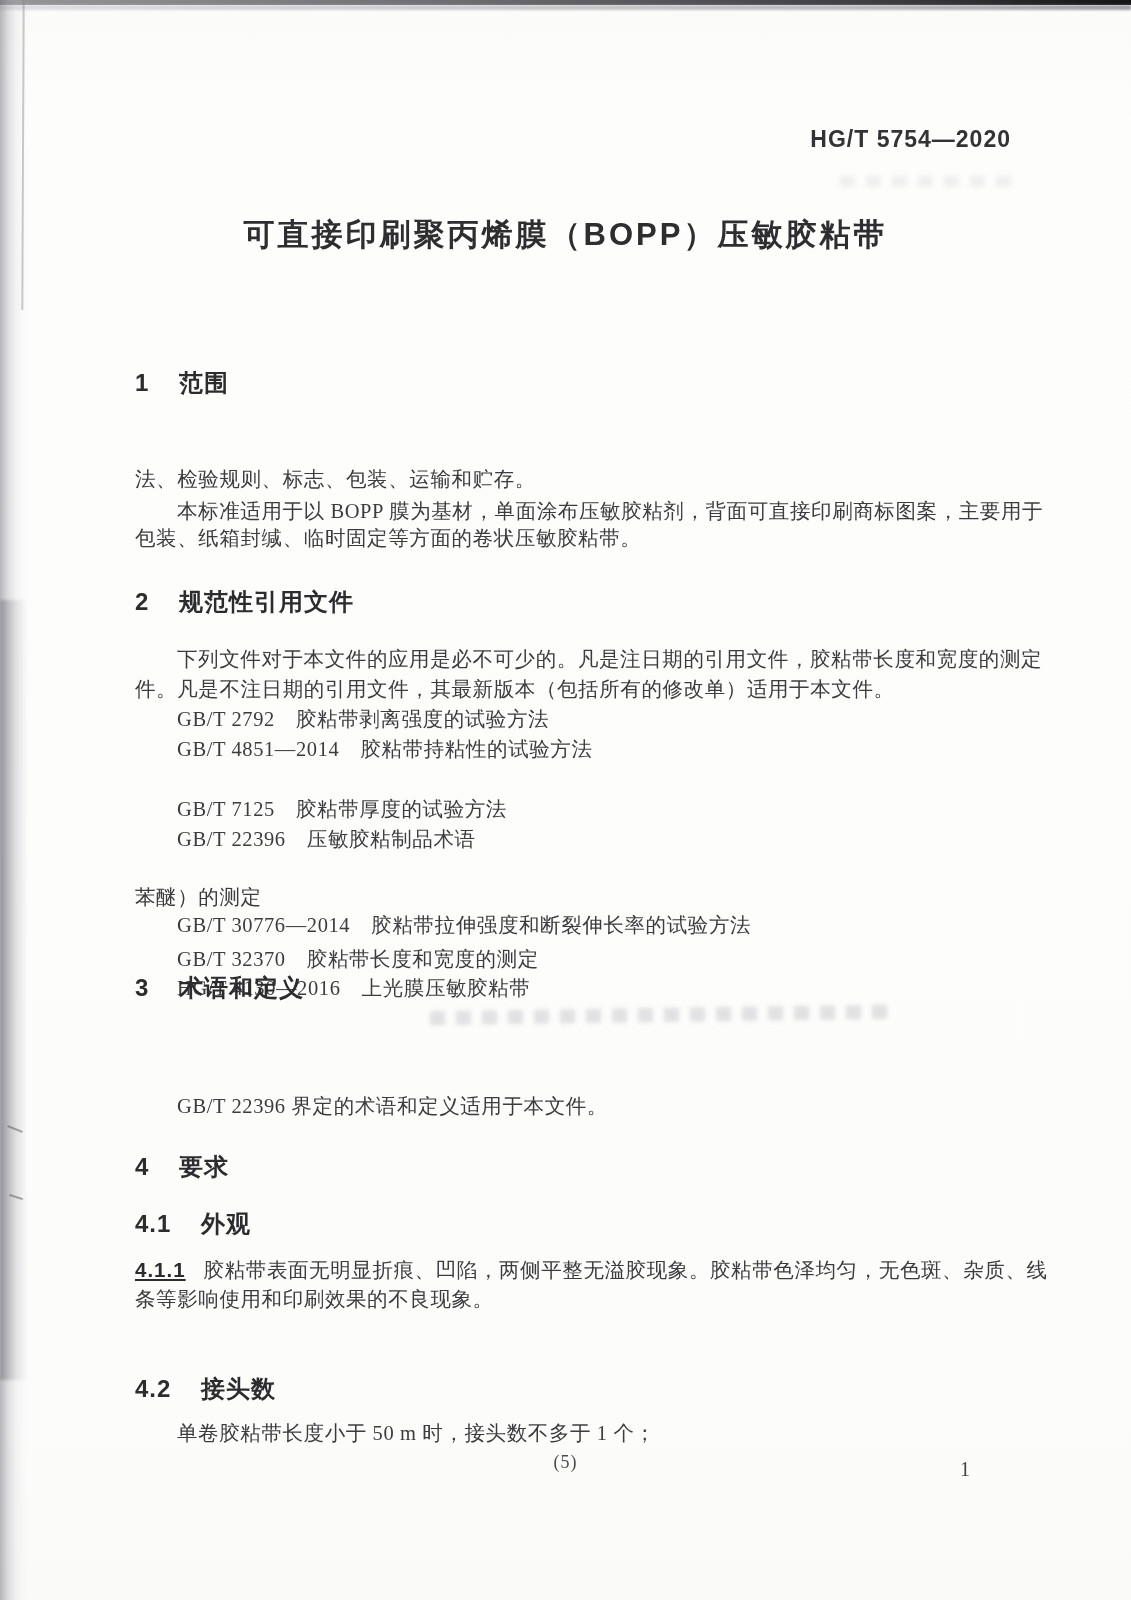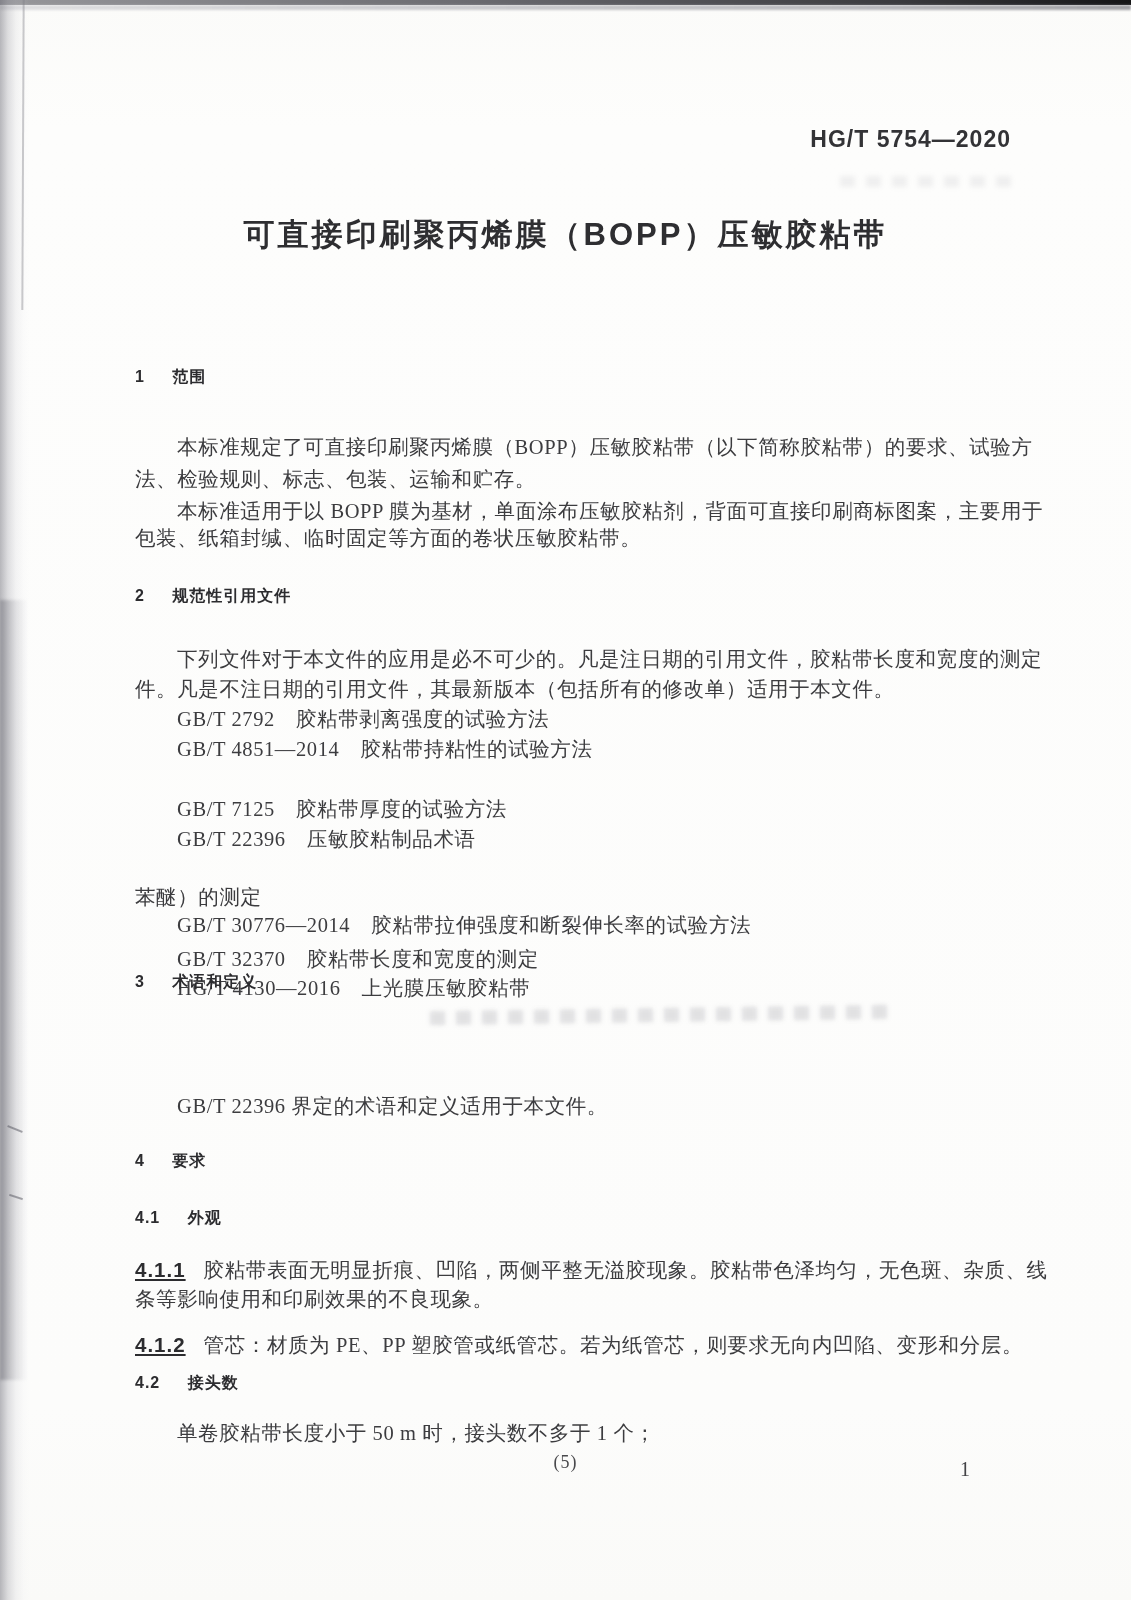--- a/index.html
+++ b/index.html
@@ -63,21 +63,21 @@
     font-weight: 700; font-size: 23px; color: #333336; letter-spacing: 1px;
   }
   .doc-title {
     left: 0; top: 214px; width: 100%; text-align: center;
     font-family: "Liberation Sans", "DejaVu Sans", sans-serif;
     font-weight: 700; font-size: 31px; color: #2e2e31; letter-spacing: 3px;
   }
   .h-sec {
     left: 135px;
     font-family: "Liberation Sans", "DejaVu Sans", sans-serif;
-    font-weight: 700; font-size: 16px; color: #2c2c2f; letter-spacing: 1px;
+    font-weight: 700; font-size: 24px; color: #2c2c2f; letter-spacing: 1px;
   }
   .h-sec .h-num { margin-right: 22px; }
   .line  { font-size: 20.5px; color: #3c3c3f; letter-spacing: 0.6px; line-height: 27px; }
   .l0 { left: 135px; }
   .li { left: 177px; }
   .pnum {
     font-family: "Liberation Sans", "DejaVu Sans", sans-serif;
     font-weight: 700; color: #2c2c2f; margin-right: 18px; letter-spacing: 1px; text-decoration: underline;
   }
   .footer-center { left: 0; top: 1452px; width: 100%; text-align: center; font-size: 18px; color: #4a4a4d; letter-spacing: 1px; }
@@ -99,21 +99,20 @@
   <div class="ghost g2"></div>
 
   <div class="abs code">HG/T 5754—2020</div>
 
   <h1 class="abs doc-title">可直接印刷聚丙烯膜（BOPP）压敏胶粘带</h1>
 
   <div class="abs h-sec" style="top:367px">
     <span class="h-num">1</span>
     <span class="h-title">范围</span>
   </div>
-  <p class="abs line li" style="top:434px">本标准规定了可直接印刷聚丙烯膜（BOPP）压敏胶粘带（以下简称胶粘带）的要求、试验方</p>
   <p class="abs line l0" style="top:466px">法、检验规则、标志、包装、运输和贮存。</p>
   <p class="abs line li" style="top:498px">本标准适用于以 BOPP 膜为基材，单面涂布压敏胶粘剂，背面可直接印刷商标图案，主要用于</p>
   <p class="abs line l0" style="top:525px">包装、纸箱封缄、临时固定等方面的卷状压敏胶粘带。</p>
 
   <div class="abs h-sec" style="top:586px">
     <span class="h-num">2</span>
     <span class="h-title">规范性引用文件</span>
   </div>
   <p class="abs line li" style="top:646px">下列文件对于本文件的应用是必不可少的。凡是注日期的引用文件，胶粘带长度和宽度的测定</p>
   <p class="abs line l0" style="top:676px">件。凡是不注日期的引用文件，其最新版本（包括所有的修改单）适用于本文件。</p>
@@ -139,21 +138,20 @@
   </div>
 
   <div class="abs h-sec" style="top:1208px">
     <span class="h-num">4.1</span>
     <span class="h-title">外观</span>
   </div>
 
   <p class="abs line l0" style="top:1256px"><span class="pnum">4.1.1</span><span>胶粘带表面无明显折痕、凹陷，两侧平整无溢胶现象。胶粘带色泽均匀，无色斑、杂质、线</span></p>
   <p class="abs line l0" style="top:1286px">条等影响使用和印刷效果的不良现象。</p>
 
-  <p class="abs line l0" style="top:1331px"><span class="pnum">4.1.2</span><span>管芯：材质为 PE、PP 塑胶管或纸管芯。若为纸管芯，则要求无向内凹陷、变形和分层。</span></p>
 
   <div class="abs h-sec" style="top:1373px">
     <span class="h-num">4.2</span>
     <span class="h-title">接头数</span>
   </div>
   <p class="abs line li" style="top:1420px">单卷胶粘带长度小于 50 m 时，接头数不多于 1 个；</p>
 
   <div class="abs footer-center">(5)</div>
   <div class="abs page-num">1</div>
 

